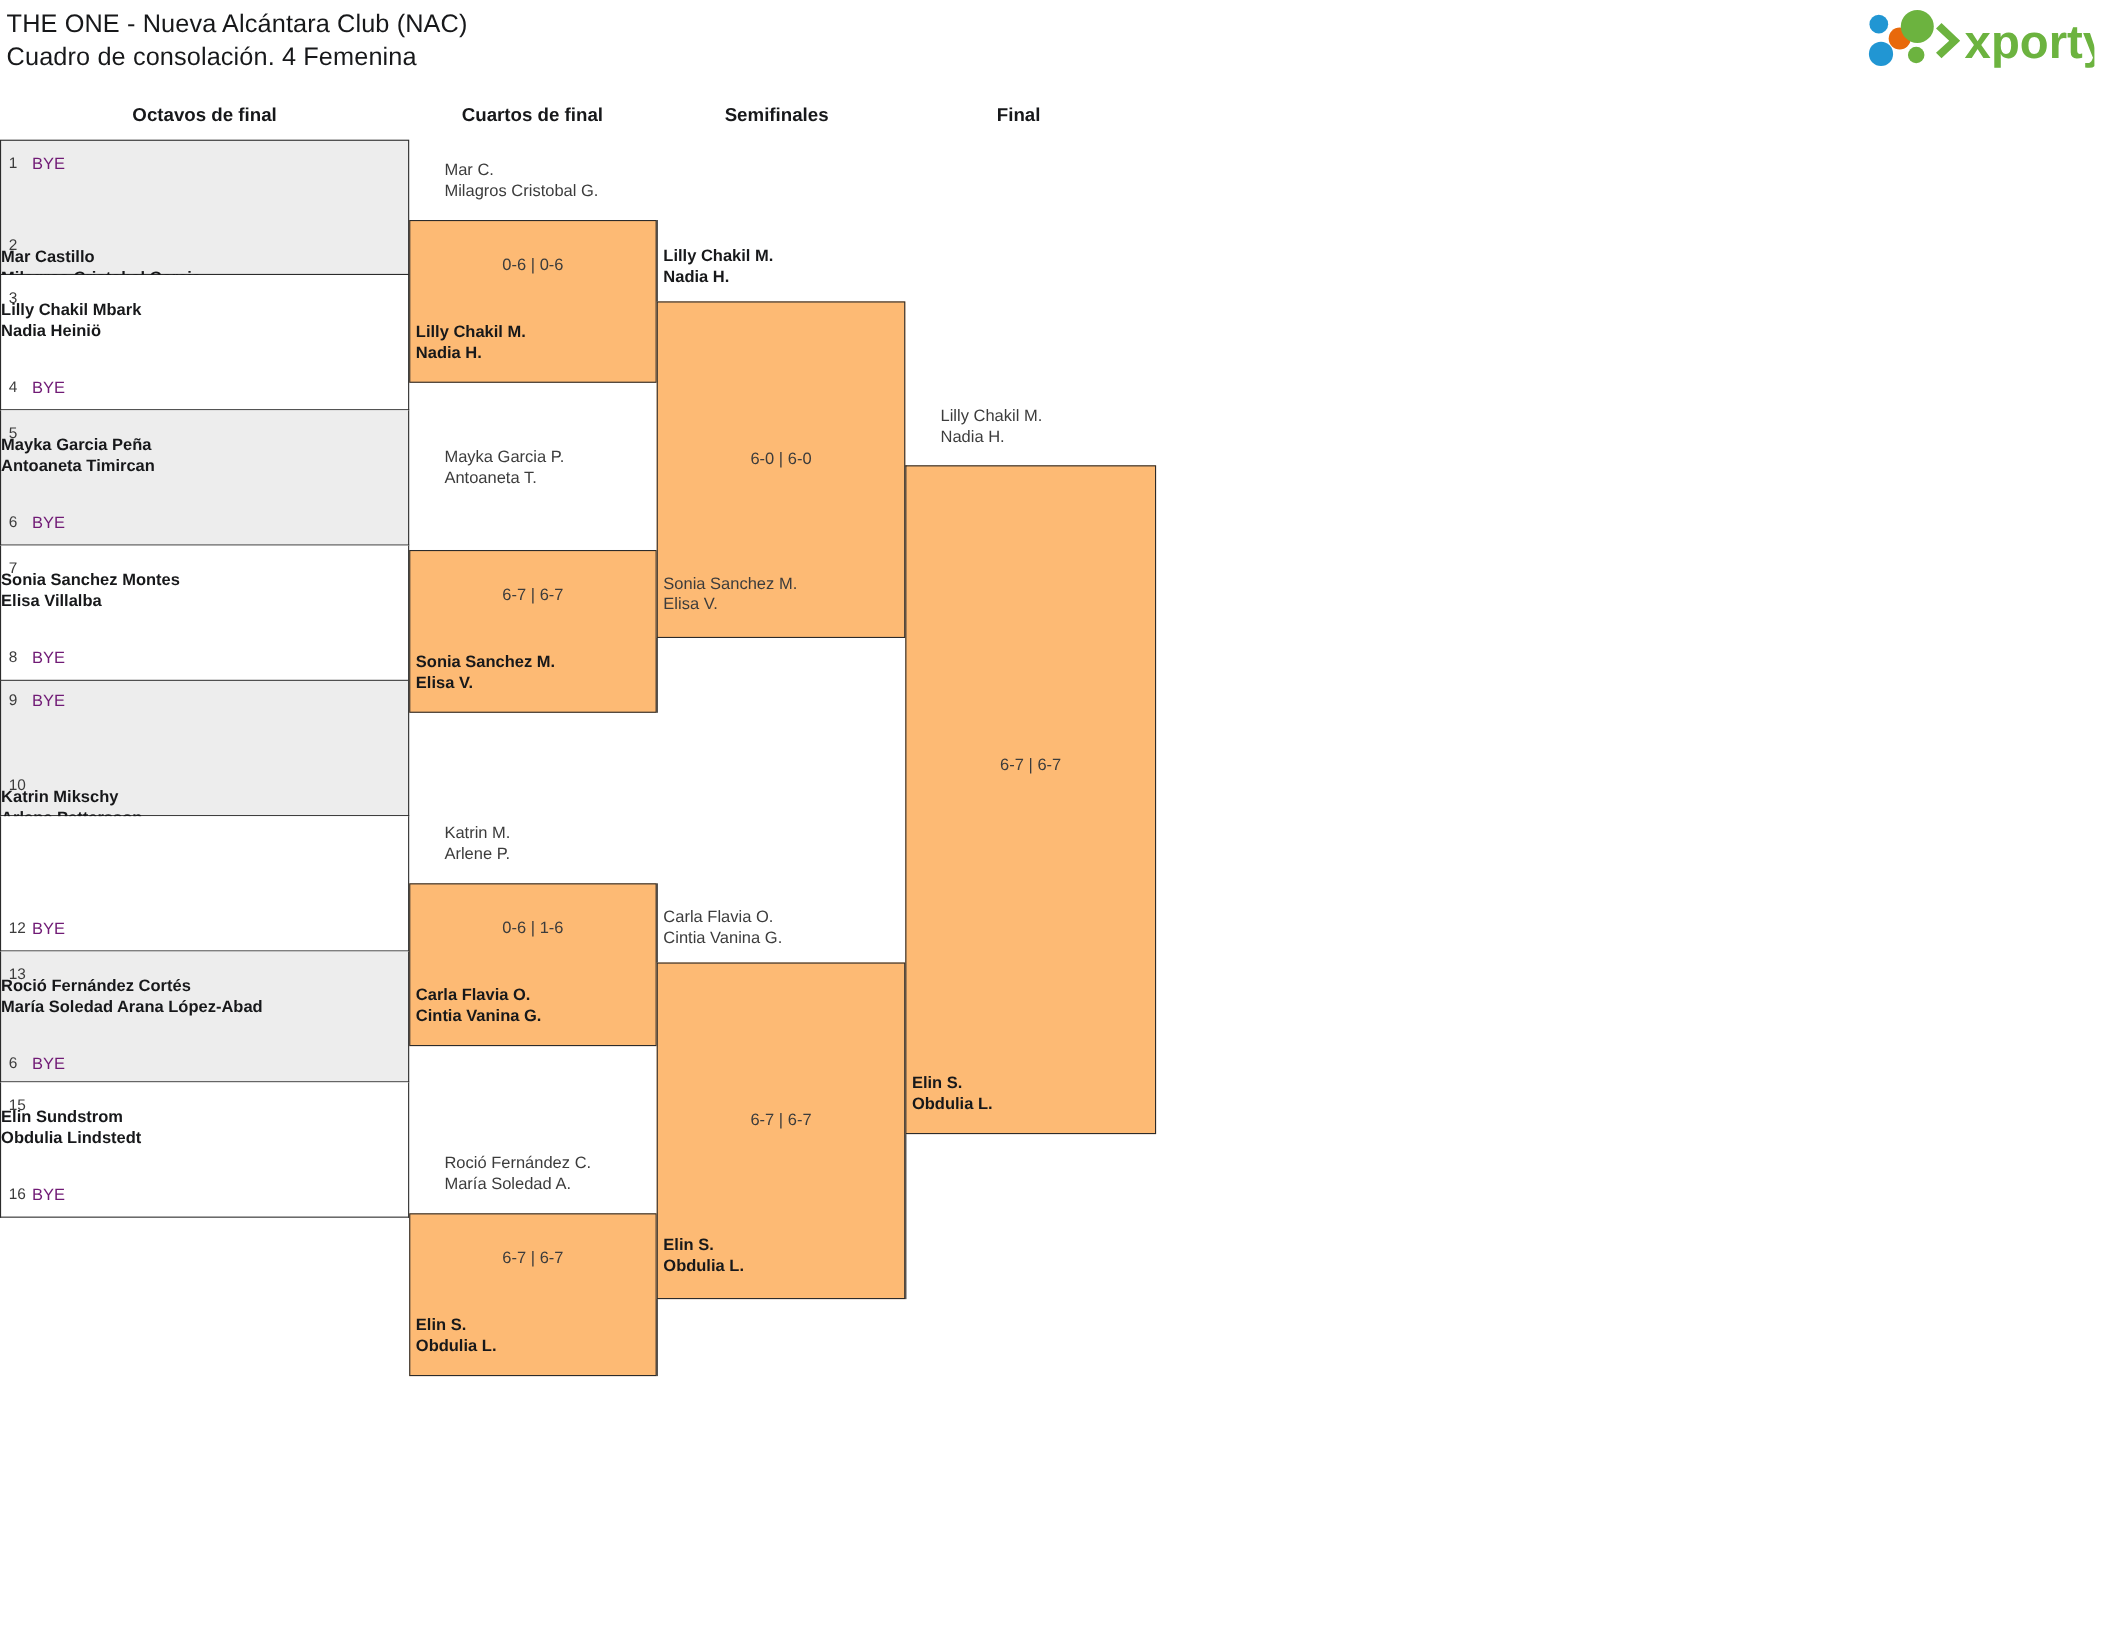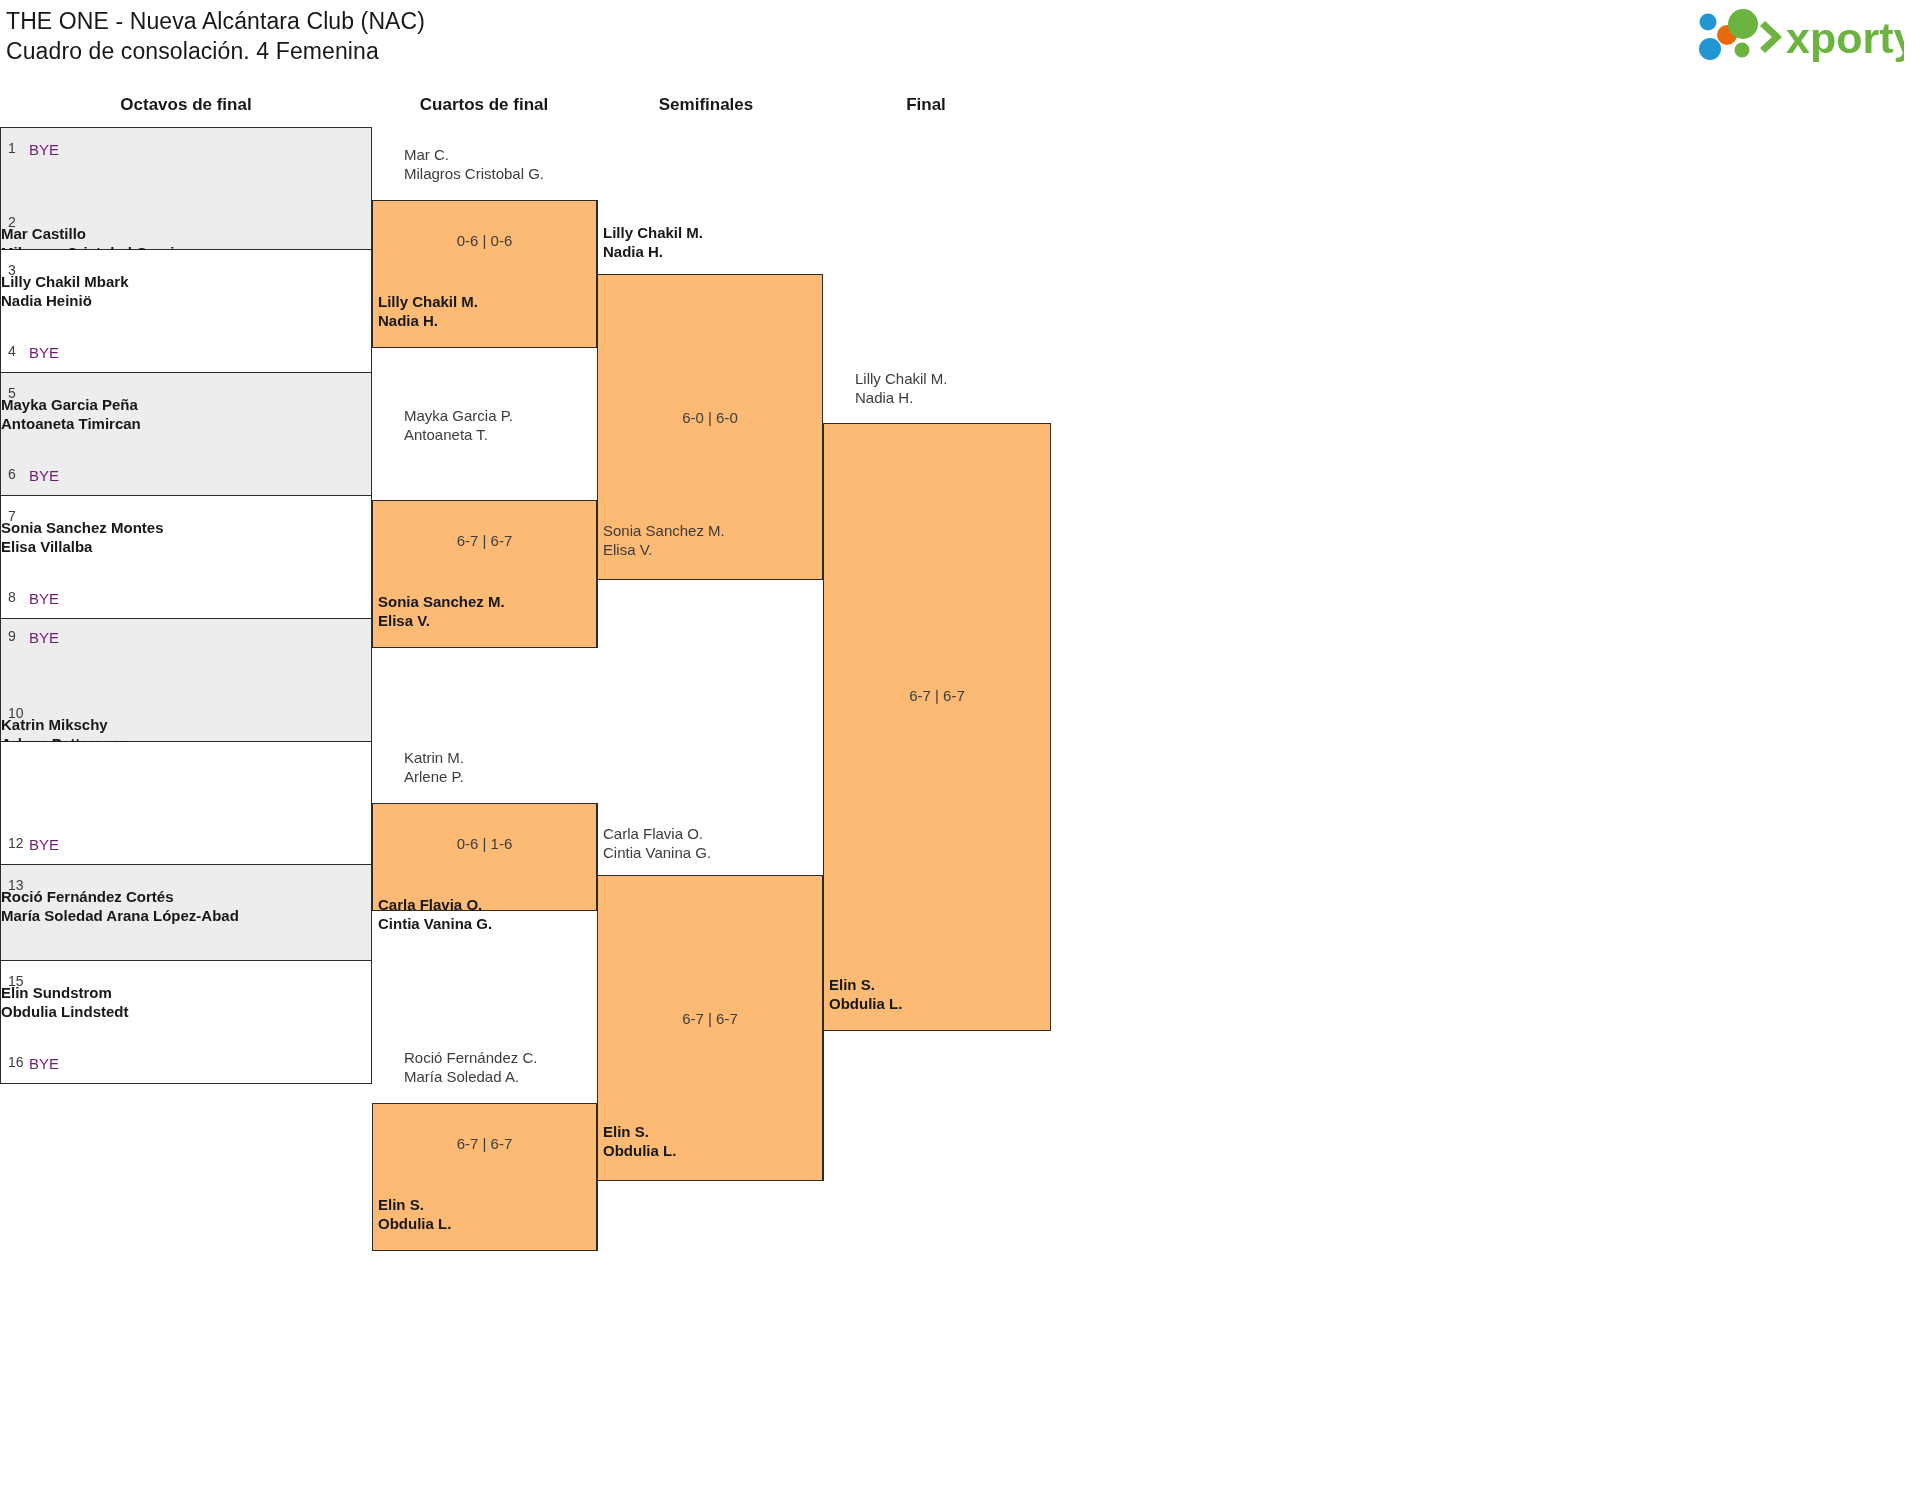--- a/index.html
+++ b/index.html
@@ -174,21 +174,21 @@
       </div>
     </div>
 
     <div class="r1-slot" style="height:123px">
       <div class="r1-entry bye" style="top:93px">
         <span class="seed">12</span>
         <span class="names"><span class="nm">BYE</span></span>
       </div>
     </div>
 
-    <div class="r1-slot shaded" style="height:96px">
+    <div class="r1-slot shaded" style="height:119px">
       <div class="r1-entry" style="top:4px">
         <span class="seed" style="top:8px">13</span>
         <span class="names">
           <div class="nm">Roció Fernández Cortés</div>
           <div class="nm">María Soledad Arana López-Abad</div>
         </span>
       </div>
       <div class="r1-entry bye" style="top:93px">
         <span class="seed">6</span>
         <span class="names"><span class="nm">BYE</span></span>
@@ -231,21 +231,21 @@
     <div class="inner-name" style="top:91px">
       <div class="nm2 win">Sonia Sanchez M.</div>
       <div class="nm2 win">Elisa V.</div>
     </div>
   </div>
 
   <div class="outname" style="left:376px;top:748px;">
     <div class="nm2 lose">Katrin M.</div>
     <div class="nm2 lose">Arlene P.</div>
   </div>
-  <div class="mbox" style="left:372px;top:803px;width:225px;height:108px;">
+  <div class="mbox" style="left:372px;top:803px;width:225px;height:148px;">
     <div class="score" style="top:31px">0-6 | 1-6</div>
     <div class="inner-name" style="top:91px">
       <div class="nm2 win">Carla Flavia O.</div>
       <div class="nm2 win">Cintia Vanina G.</div>
     </div>
   </div>
 
   <div class="outname" style="left:376px;top:1048px;">
     <div class="nm2 lose">Roció Fernández C.</div>
     <div class="nm2 lose">María Soledad A.</div>

